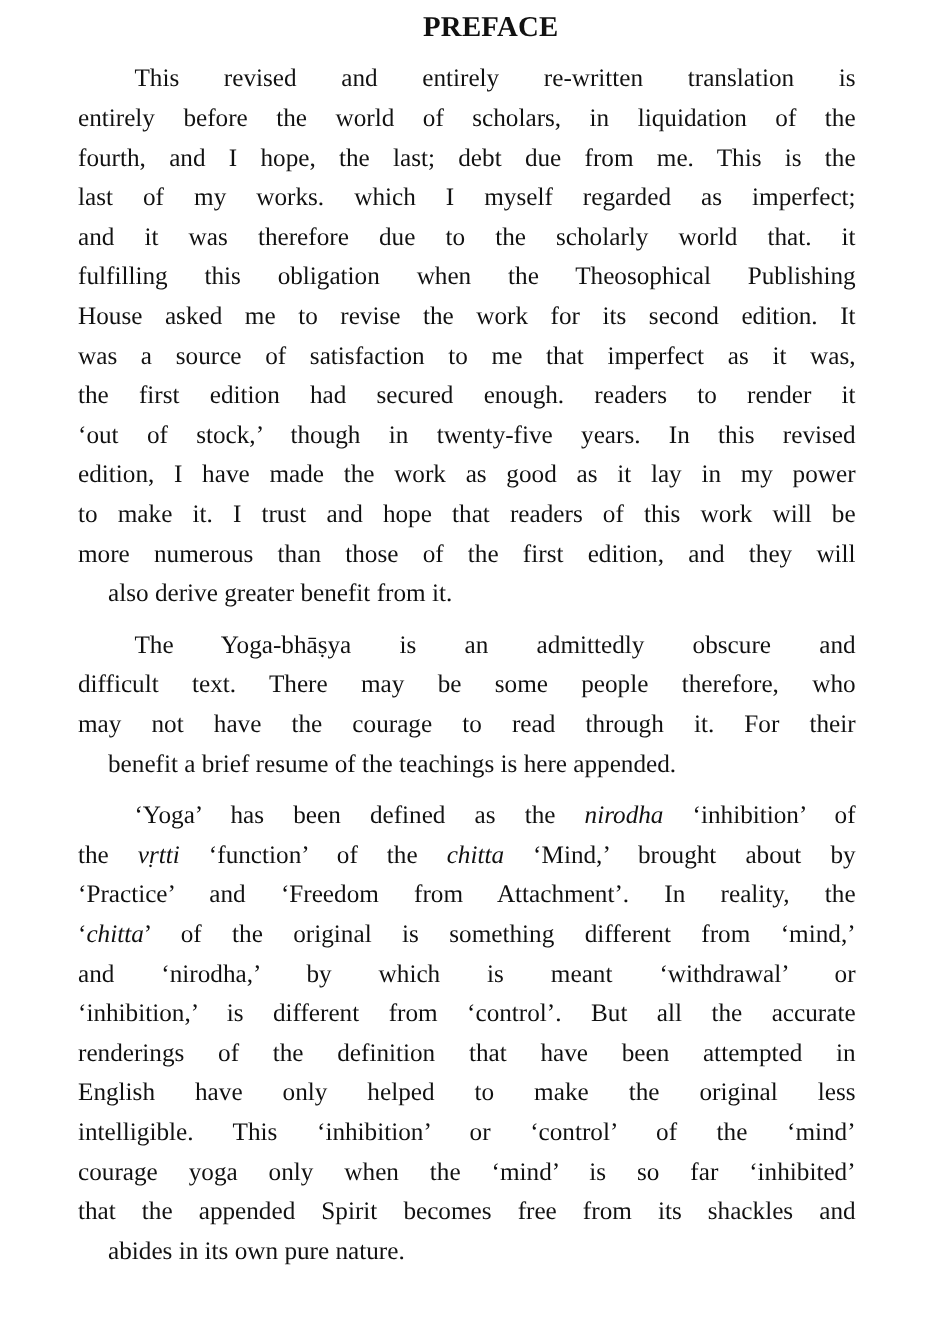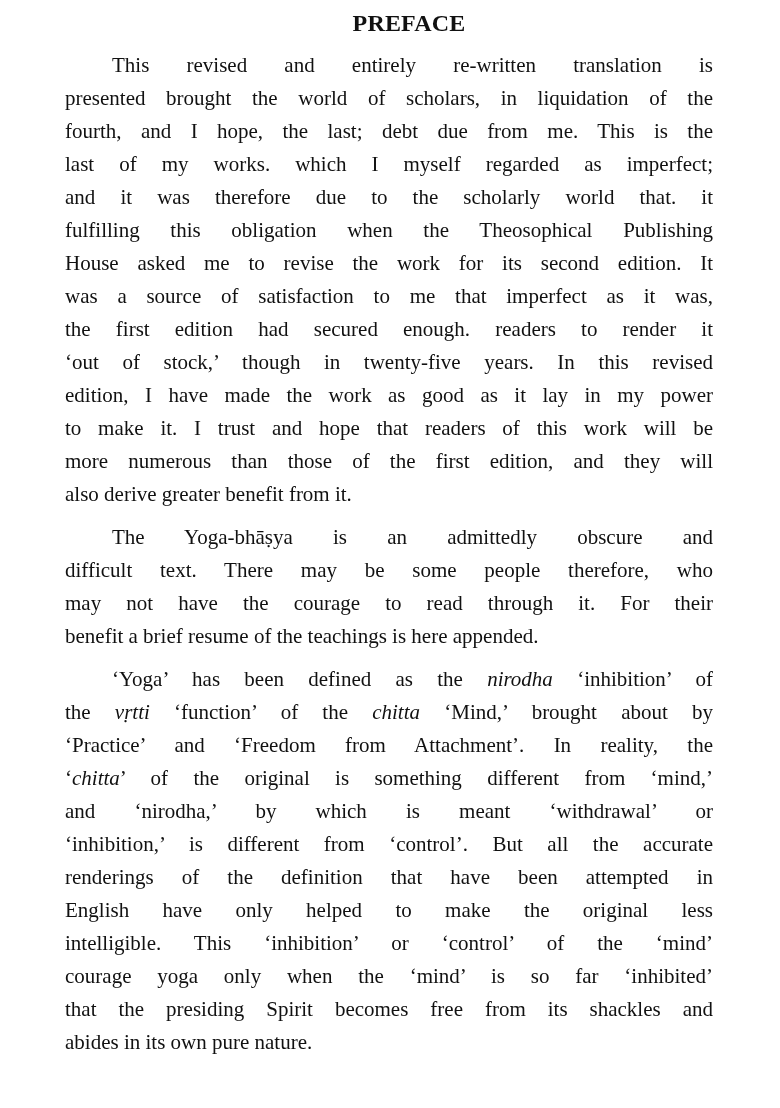--- a/index.html
+++ b/index.html
@@ -36,39 +36,40 @@
     }
     .line {
       display: block;
       text-align: justify;
       text-align-last: justify;
       white-space: nowrap;
       height: 33px;
     }
     .line.last {
       text-align-last: left;
+      margin-left: 25px;
     }
     .line.indent {
       padding-left: 47px;
     }
     .gap {
       height: 10px;
     }
     .p1 { margin-top: 11px; }
     em { }
   </style>
 </head>
 <body>
 
 <div class="page">
   <div class="title">PREFACE</div>
 
   <div class="para p1">
     <span class="line indent">This revised and entirely re-written translation is</span>
-    <span class="line">presented brought the world of scholars, in liquidation of the</span>
+    <span class="line">entirely before the world of scholars, in liquidation of the</span>
     <span class="line">fourth, and I hope, the last; debt due from me. This is the</span>
     <span class="line">last of my works. which I myself regarded as imperfect;</span>
     <span class="line">and it was therefore due to the scholarly world that. it</span>
     <span class="line">fulfilling this obligation when the Theosophical Publishing</span>
     <span class="line">House asked me to revise the work for its second edition. It</span>
     <span class="line">was a source of satisfaction to me that imperfect as it was,</span>
     <span class="line">the first edition had secured enough. readers to render it</span>
     <span class="line">‘out of stock,’ though in twenty-five years. In this revised</span>
     <span class="line">edition, I have made the work as good as it lay in my power</span>
     <span class="line">to make it. I trust and hope that readers of this work will be</span>
@@ -91,16 +92,16 @@
       <span class="line indent">‘Yoga’ has been defined as the <em>nirodha</em> ‘inhibition’ of</span>
       <span class="line">the <em>vṛtti</em> ‘function’ of the <em>chitta</em> ‘Mind,’ brought about by</span>
       <span class="line">‘Practice’ and ‘Freedom from Attachment’. In reality, the</span>
       <span class="line">‘<em>chitta</em>’ of the original is something different from ‘mind,’</span>
       <span class="line">and ‘nirodha,’ by which is meant ‘withdrawal’ or</span>
       <span class="line">‘inhibition,’ is different from ‘control’. But all the accurate</span>
       <span class="line">renderings of the definition that have been attempted in</span>
       <span class="line">English have only helped to make the original less</span>
       <span class="line">intelligible. This ‘inhibition’ or ‘control’ of the ‘mind’</span>
       <span class="line">courage yoga only when the ‘mind’ is so far ‘inhibited’</span>
-      <span class="line">that the presiding Spirit becomes free from its shackles and</span>
+      <span class="line">that the appended Spirit becomes free from its shackles and</span>
       <span class="line last">abides in its own pure nature.</span>
     </div>
 </div>
 
 </body></html>

